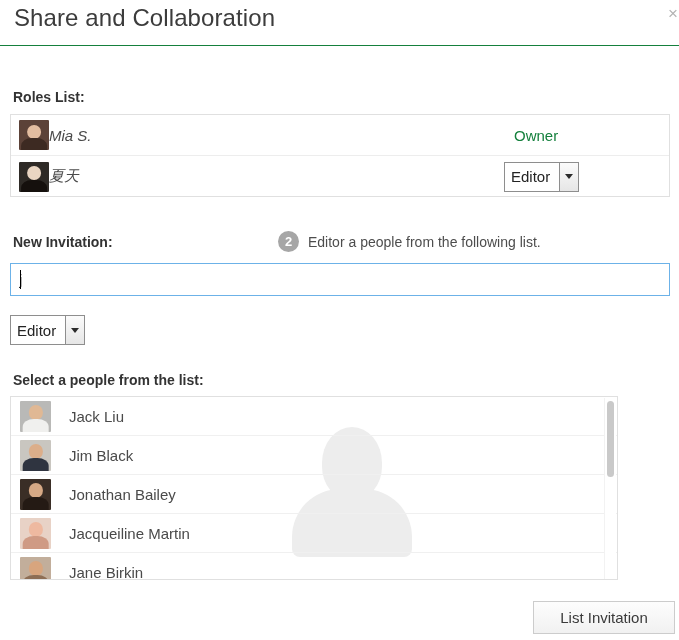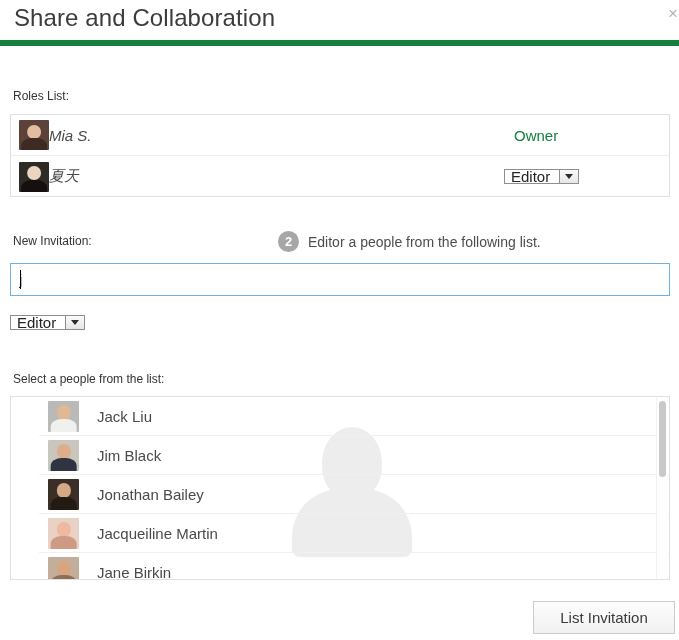--- a/index.html
+++ b/index.html
@@ -15,21 +15,21 @@
     overflow: hidden;
     position: relative;
   }
 
   
   .dialog-header {
     position: absolute;
     left: 0; top: 0;
     width: 679px;
     height: 46px;
-    border-bottom: 6px solid #15803d;
+    border-bottom: 1px solid #15803d;
     box-sizing: border-box;
   }
   .dialog-title {
     position: absolute;
     left: 14px;
     top: 4px;
     font-size: 24px;
     font-weight: normal;
     color: #3c3c3c;
     letter-spacing: 0.1px;
@@ -45,22 +45,22 @@
     font-size: 17px;
     line-height: 16px;
     text-align: center;
     cursor: pointer;
     overflow: hidden;
   }
 
   
   .section-label {
     position: absolute;
-    font-size: 12px;
-    font-weight: normal;
+    font-size: 14px;
+    font-weight: bold;
     color: #333333;
     white-space: nowrap;
   }
   #roles-label  { left: 13px; top: 89px; }
   #invite-label { left: 13px; top: 234px; }
   #list-label   { left: 13px; top: 372px; }
 
   
   .roles-box {
     position: absolute;
@@ -150,21 +150,21 @@
   .owner-text {
     font-size: 15px;
     color: #15803d;
     padding-left: 10px;
   }
 
   
   .win-select {
     display: inline-flex;
     align-items: stretch;
-    height: 15px;
+    height: 30px;
     border: 1px solid #8e8e8e;
     background: #ffffff;
     box-sizing: border-box;
     cursor: pointer;
     font-size: 15px;
   }
   .win-select .val {
     padding: 0 9px 0 6px;
     display: flex;
     align-items: center;
@@ -238,27 +238,26 @@
     position: absolute;
     left: 10px;
     top: 315px;
   }
 
   
   .people-box {
     position: absolute;
     left: 10px;
     top: 396px;
-    width: 660px;
+    width: 608px;
     height: 184px;
     border: 1px solid #e0e0e0;
     box-sizing: border-box;
     background: #ffffff;
     overflow: hidden;
-    padding-left: 28px;
   }
   .watermark {
     position: absolute;
     left: 281px;
     top: 30px;
     width: 120px;
     height: 130px;
     pointer-events: none;
   }
   .watermark .wm-head {

